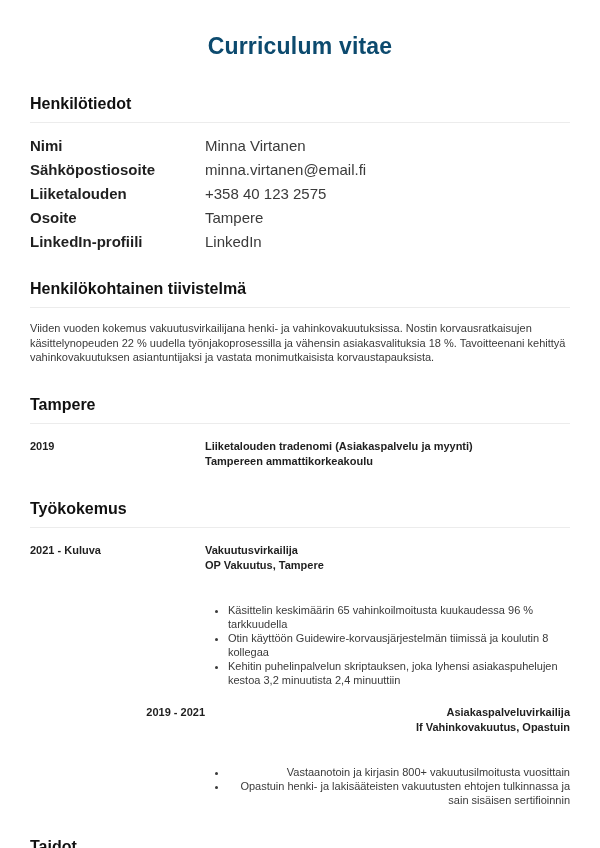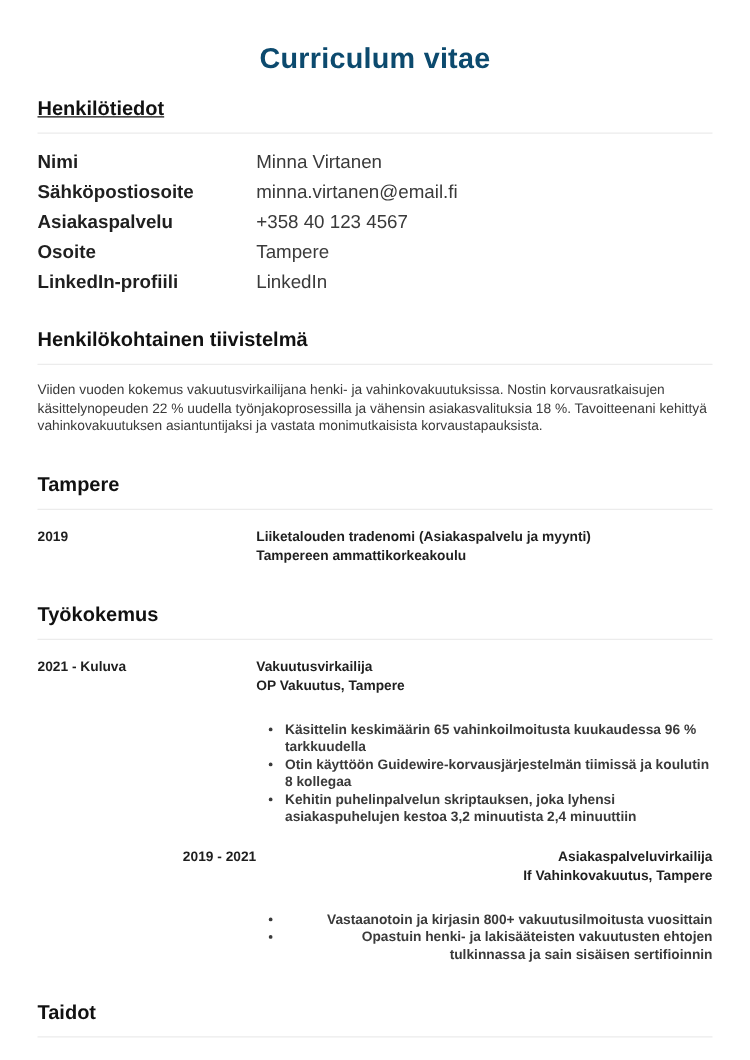--- a/index.html
+++ b/index.html
@@ -29,22 +29,21 @@
   .section-heading {
     margin: 30px 0 0 0;
     padding-bottom: 9px;
     font-size: 16px;
     line-height: 19px;
     font-weight: bold;
     color: #111111;
     border-bottom: 1px solid #ececec;
   }
   .section-heading.first {
-    margin-top: 18px;
-    text-decoration: underline;
+    margin-top: 34px;
   }
   .rows {
     margin-top: 16px;
   }
   .info-row {
     display: flex;
     align-items: flex-start;
     margin-bottom: 10px;
     font-size: 15px;
     line-height: 14px;
@@ -84,23 +83,22 @@
     color: #1f1f1f;
   }
   .entry .detail {
     flex: 1;
   }
   .entry .detail .line-bold {
     font-weight: bold;
     color: #1f1f1f;
   }
   .entry ul {
-    margin: 20px 0 0 0;
+    margin: 30px 0 0 0;
     padding-left: 23px;
-    font-weight: bold;
   }
   .entry ul li {
     font-size: 11px;
     line-height: 14px;
     color: #3a3a3a;
     margin: 0;
   }
 </style>
 </head>
 <body>
@@ -113,22 +111,22 @@
   <div class="rows">
     <div class="info-row">
       <div class="label">Nimi</div>
       <div class="value">Minna Virtanen</div>
     </div>
     <div class="info-row">
       <div class="label">Sähköpostiosoite</div>
       <div class="value">minna.virtanen@email.fi</div>
     </div>
     <div class="info-row">
-      <div class="label">Asiakaspalvelu</div>
-      <div class="value">+358 40 123 4567</div>
+      <div class="label">Liiketalouden</div>
+      <div class="value">+358 40 123 2575</div>
     </div>
     <div class="info-row">
       <div class="label">Osoite</div>
       <div class="value">Tampere</div>
     </div>
     <div class="info-row">
       <div class="label">LinkedIn-profiili</div>
       <div class="value">LinkedIn</div>
     </div>
   </div>
@@ -155,21 +153,21 @@
         <li>Käsittelin keskimäärin 65 vahinkoilmoitusta kuukaudessa 96 % tarkkuudella</li>
         <li>Otin käyttöön Guidewire-korvausjärjestelmän tiimissä ja koulutin 8 kollegaa</li>
         <li>Kehitin puhelinpalvelun skriptauksen, joka lyhensi asiakaspuhelujen kestoa 3,2 minuutista 2,4 minuuttiin</li>
       </ul>
     </div>
   </div>
   <div class="entry">
     <div class="period">2019 - 2021</div>
     <div class="detail">
       <div class="line-bold">Asiakaspalveluvirkailija</div>
-      <div class="line-bold">If Vahinkovakuutus, Tampere</div>
+      <div class="line-bold">If Vahinkovakuutus, Opastuin</div>
       <ul>
         <li>Vastaanotoin ja kirjasin 800+ vakuutusilmoitusta vuosittain</li>
         <li>Opastuin henki- ja lakisääteisten vakuutusten ehtojen tulkinnassa ja sain sisäisen sertifioinnin</li>
       </ul>
     </div>
   </div>
 
   <h2 class="section-heading">Taidot</h2>
 
 </div>

